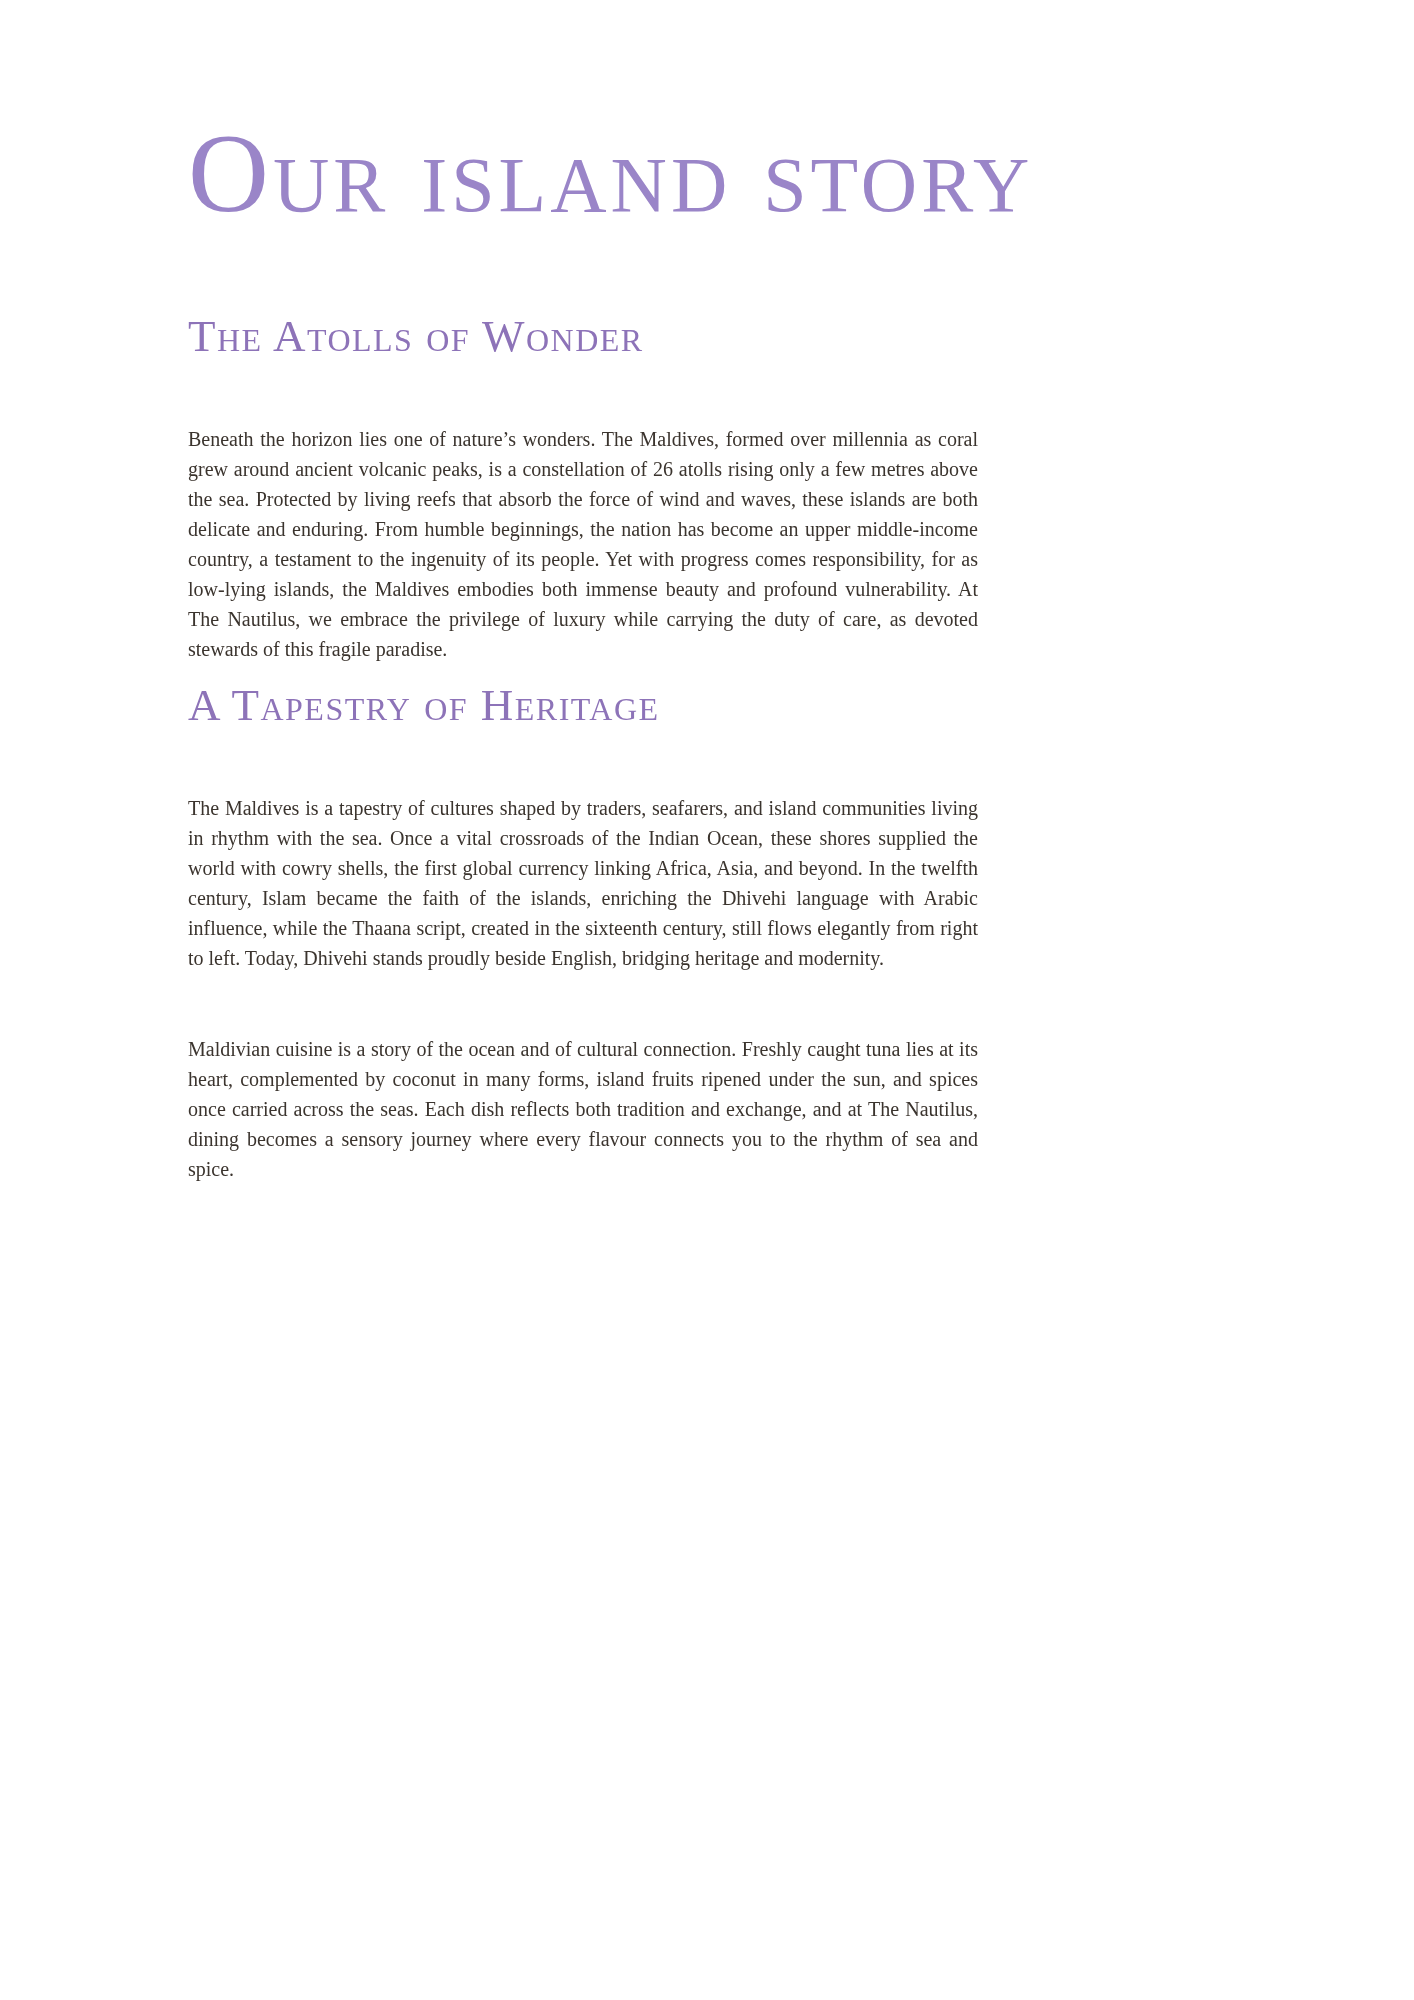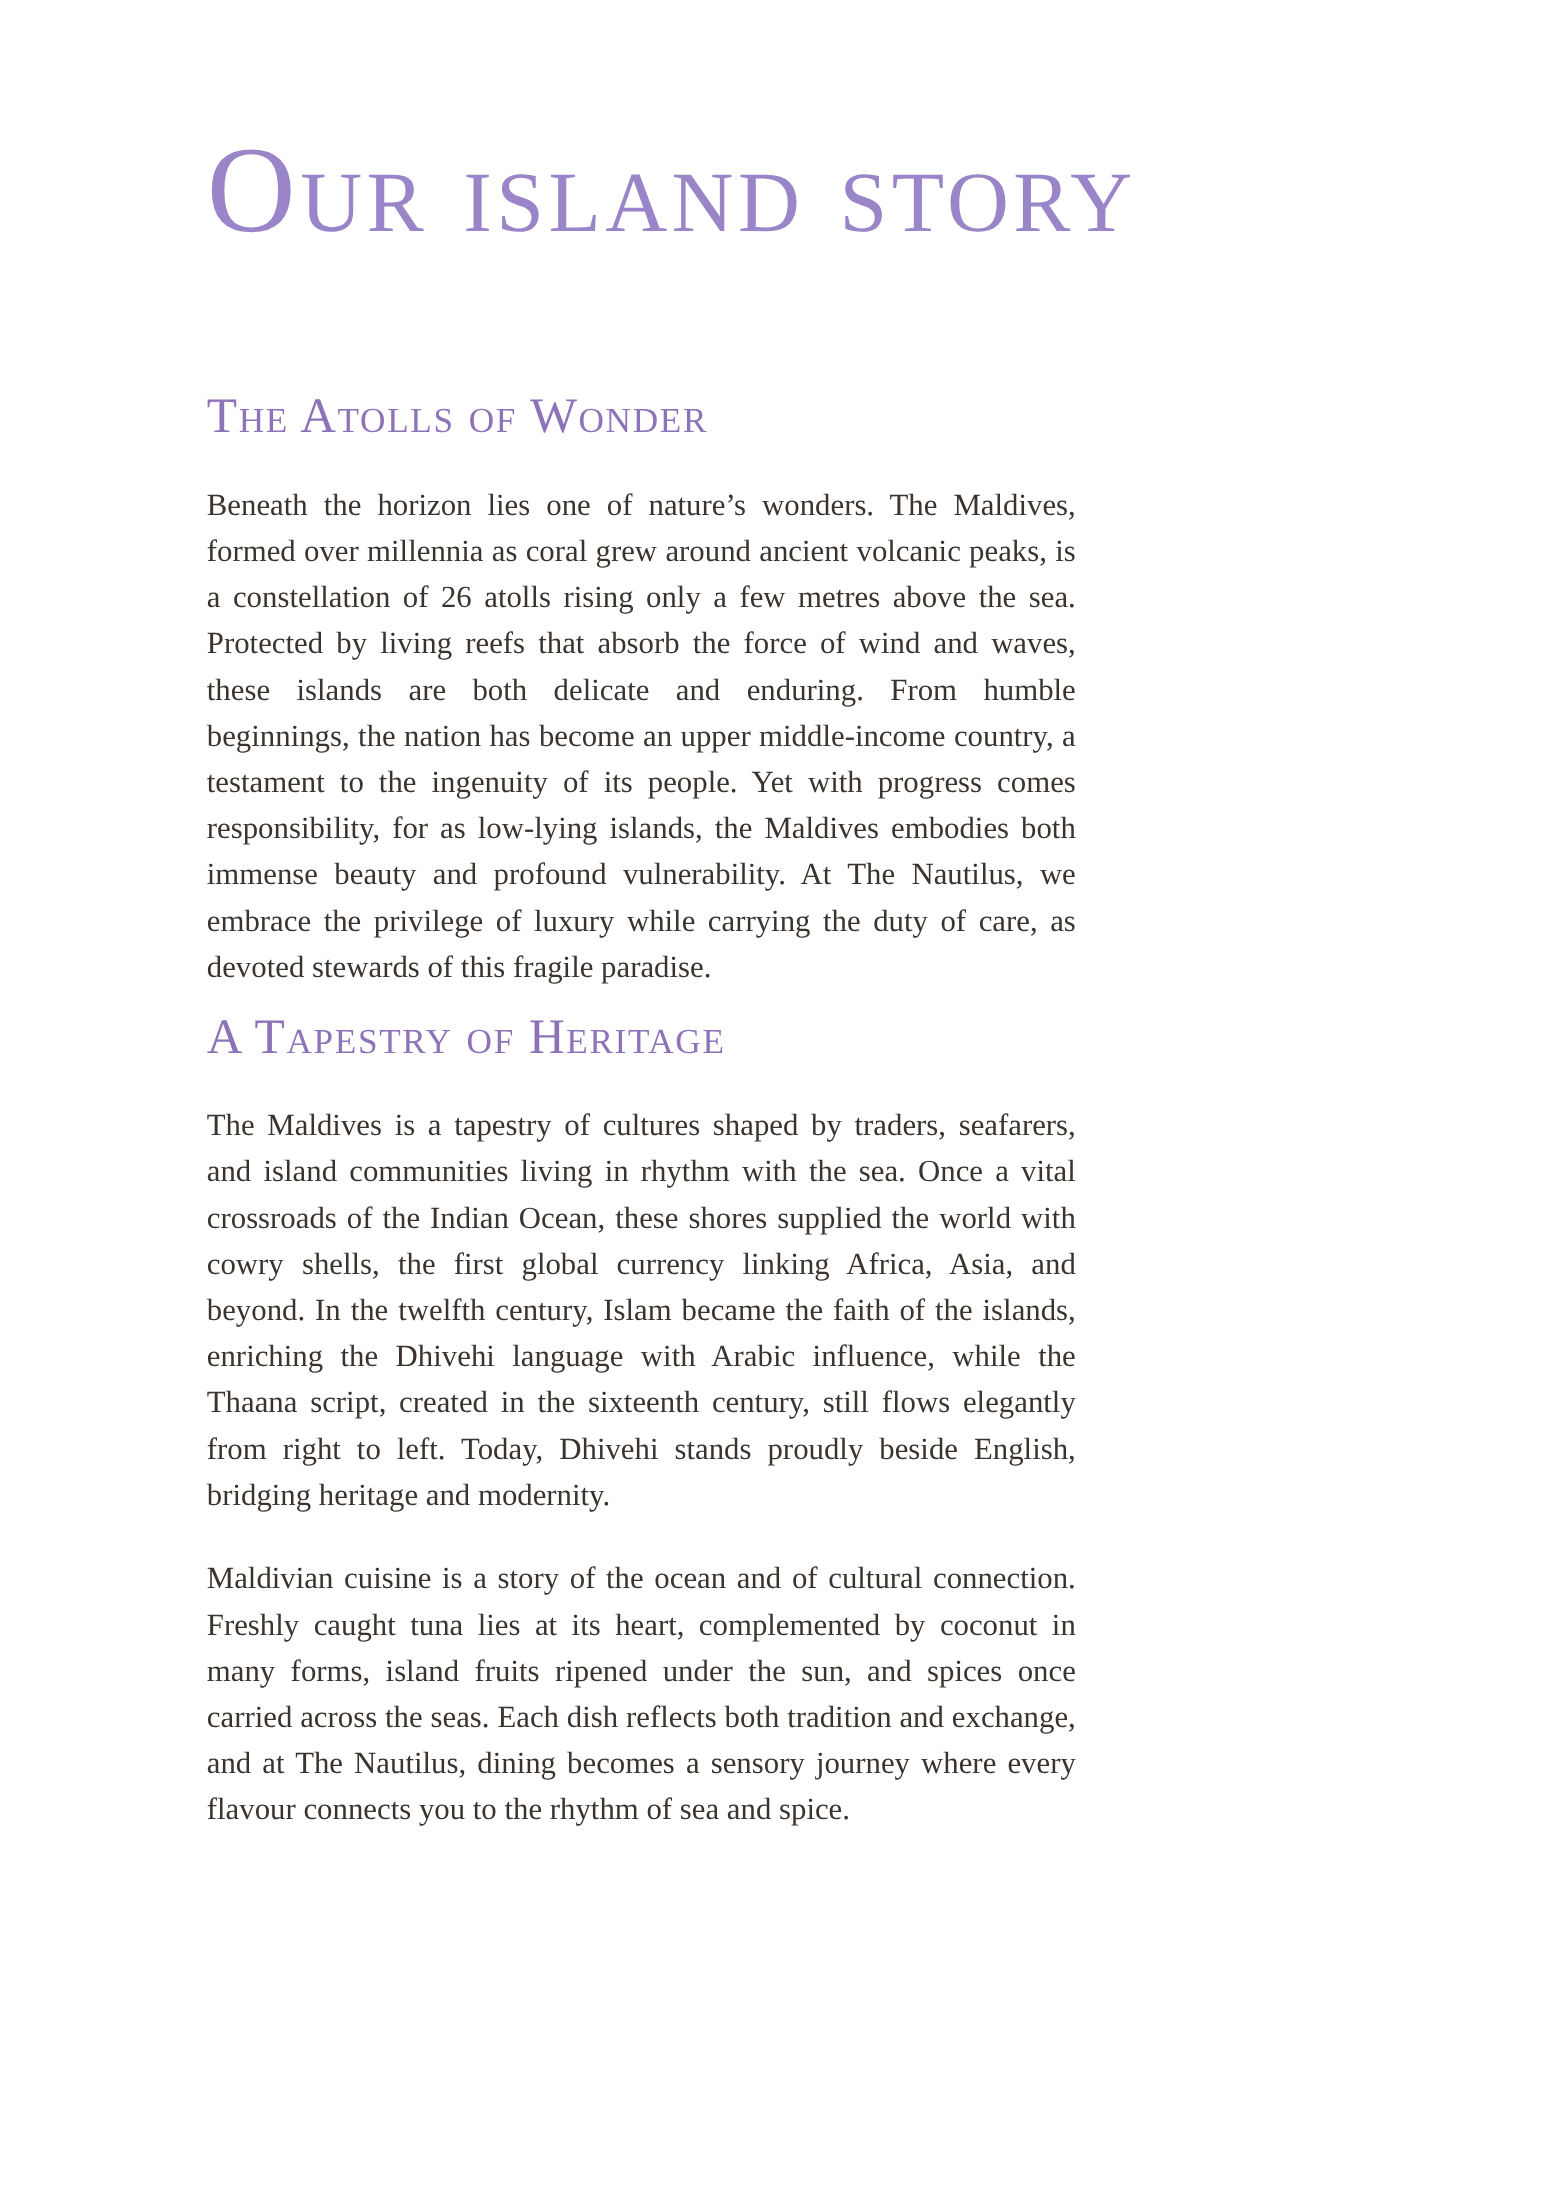--- a/index.html
+++ b/index.html
@@ -30,25 +30,25 @@
   .section-heading {
     margin: 14px 0 0 0;
     font-size: 45px;
     font-weight: 400;
     font-variant: small-caps;
     letter-spacing: 1.5px;
     line-height: 1.2;
     color: var(--heading, #8d73b8);
   }
   .section-first .section-heading {
-    margin-top: 116px;
+    margin-top: 74px;
   }
   .section-body {
-    margin: 34px 0 0 0;
-    font-size: 28px;
+    margin: 61px 0 0 0;
+    font-size: 20px;
     line-height: 1.5;
     color: var(--body, #3b342e);
     text-align: justify;
   }
 </style>
 </head>
 <body>
 
 <div class="page">
 

